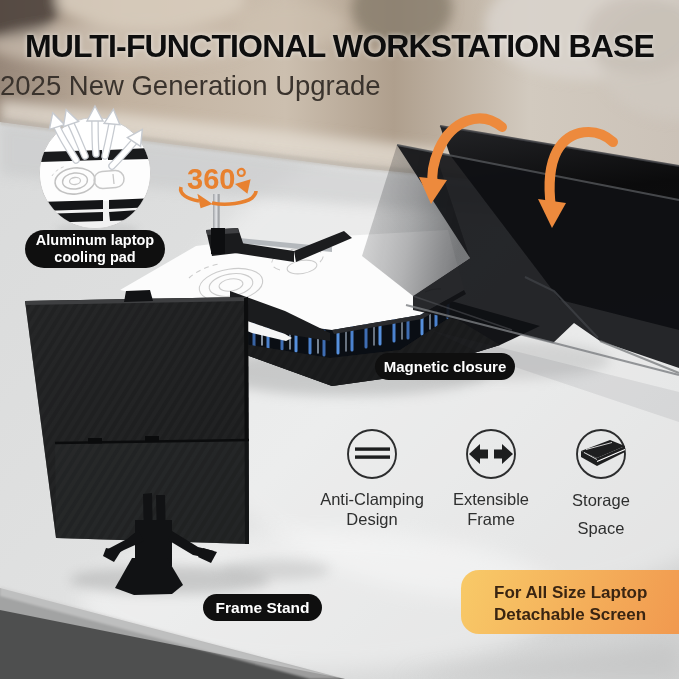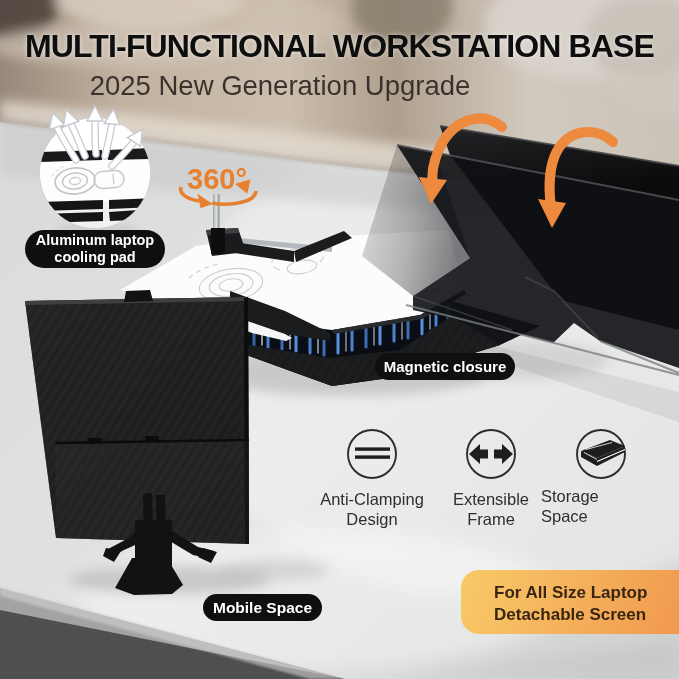--- a/index.html
+++ b/index.html
@@ -272,29 +272,29 @@
     <polygon points="581,451 610,440 625,446 597,458" fill="#1d1e1f"></polygon>
     <polygon points="581,451 597,458 597,466 581,457" fill="#1d1e1f"></polygon>
     <polygon points="597,458 625,446 625,452 597,466" fill="#1d1e1f"></polygon>
     <line x1="597" y1="461.5" x2="625" y2="449.5" stroke="#ffffff" stroke-width="1.1"></line>
     <line x1="584" y1="452.5" x2="597" y2="459.5" stroke="#ffffff" stroke-width="0.8"></line>
     <line x1="586" y1="449.5" x2="612" y2="442.5" stroke="#ffffff" stroke-width="0.8"></line>
   </g>
 </svg>
 
 <div style="position:absolute;left:0;top:28px;width:679px;text-align:center;font-size:32px;font-weight:bold;letter-spacing:-0.85px;color:#0e0e0e;text-shadow:0 0 5px rgba(255,255,255,0.6);white-space:nowrap;">MULTI-FUNCTIONAL WORKSTATION BASE</div>
-<div style="position:absolute;left:0;top:70px;width:560px;text-align:center;font-size:27.5px;color:#3a332d;letter-spacing:0px;white-space:nowrap;">2025 New Generation Upgrade</div>
+<div style="position:absolute;left:0;top:70px;width:560px;text-align:left;font-size:27.5px;color:#3a332d;letter-spacing:0px;white-space:nowrap;">2025 New Generation Upgrade</div>
 
 <div style="position:absolute;left:375px;top:353px;width:140px;height:27px;background:#0f0f0f;border-radius:14px;color:#fff;font-weight:bold;font-size:15px;text-align:center;display:flex;align-items:center;justify-content:center;white-space:nowrap;">Magnetic closure</div>
 
 <div style="position:absolute;left:25px;top:230px;width:140px;height:38px;background:#0f0f0f;border-radius:19px;color:#fff;font-weight:bold;font-size:14.5px;line-height:17px;text-align:center;display:flex;align-items:center;justify-content:center;">
       <span>Aluminum laptop<br>cooling pad</span>
     </div>
 
-<div style="position:absolute;left:203px;top:594px;width:119px;height:27px;background:#0f0f0f;border-radius:14px;color:#fff;font-weight:bold;font-size:15.5px;text-align:center;display:flex;align-items:center;justify-content:center;white-space:nowrap;">Mobile Space</div>
+<div style="position:absolute;left:203px;top:594px;width:119px;height:27px;background:#0f0f0f;border-radius:14px;color:#fff;font-weight:bold;font-size:15.5px;text-align:center;display:flex;align-items:center;justify-content:center;white-space:nowrap;">Frame Stand</div>
 
 <div style="position:absolute;left:431px;top:489px;width:120px;text-align:center;font-size:16.5px;color:#2e2f2f;line-height:20px;">Extensible<br>Frame</div>
 <div style="position:absolute;left:312px;top:489px;width:120px;text-align:center;font-size:16.5px;color:#2e2f2f;line-height:20px;">Anti-Clamping<br>Design</div>
-<div style="position:absolute;left:541px;top:486px;width:120px;font-size:16.5px;color:#2e2f2f;line-height:20px;">Storage<br>Space</div>
+<div style="position:absolute;left:541px;top:486px;width:120px;text-align:center;font-size:16.5px;color:#2e2f2f;line-height:28px;">Storage<br>Space</div>
 
 <div style="position:absolute;left:461px;top:570px;width:218px;height:64px;background:linear-gradient(110deg,#f8ca68,#f1994f);border-radius:18px 0 0 18px;"></div>
 <div style="position:absolute;left:488px;top:582px;font-size:17px;font-weight:bold;color:#3a2512;line-height:22px;white-space:nowrap;margin-left:6px;">For All Size Laptop<br>Detachable Screen</div>
 </div>
 
 </body></html>

